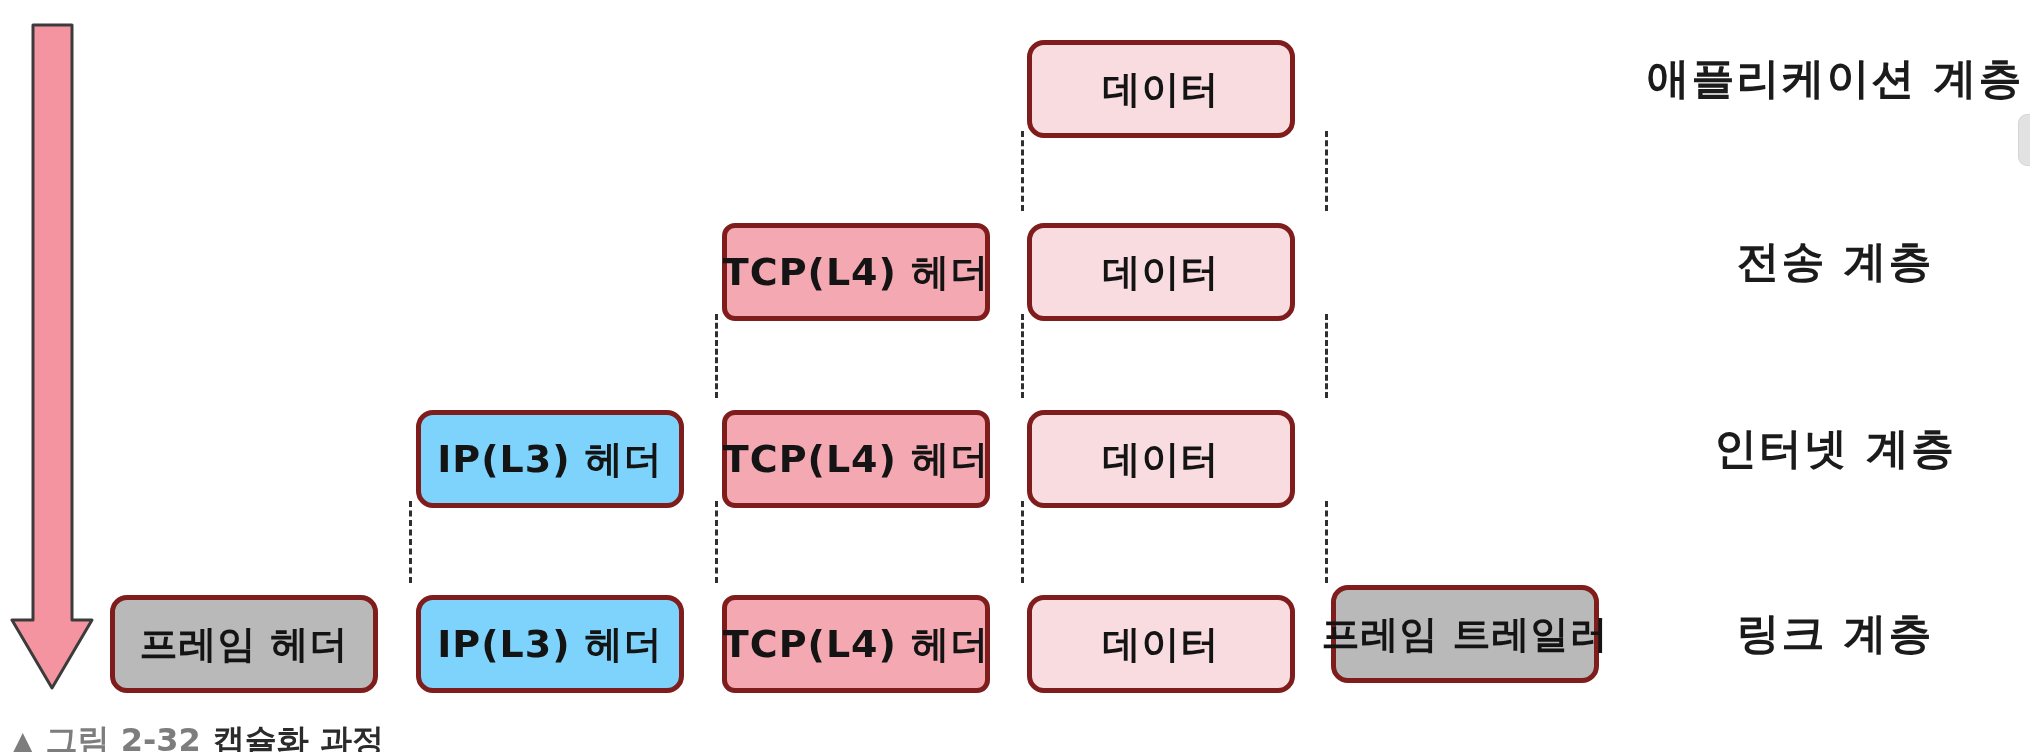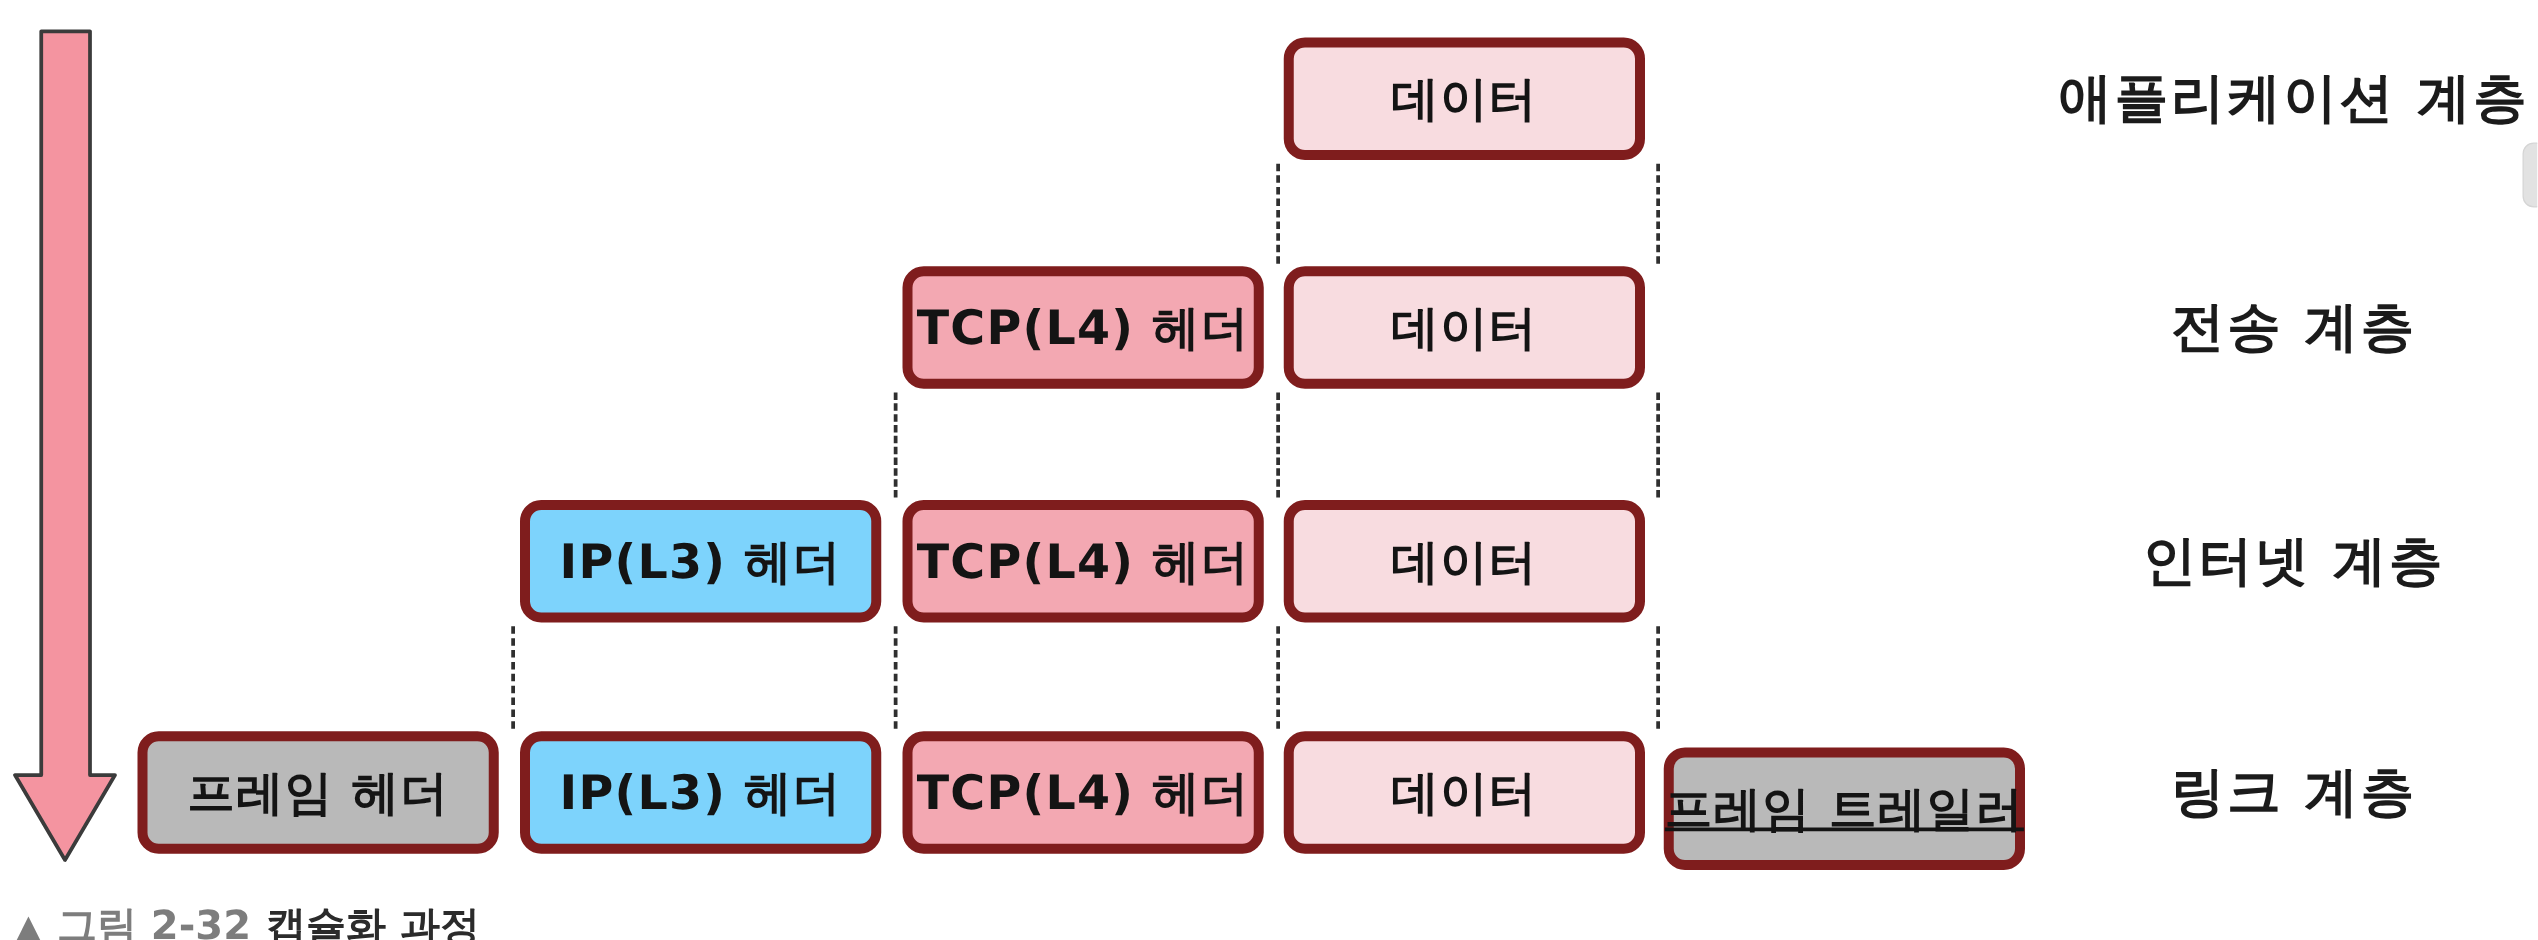--- a/index.html
+++ b/index.html
@@ -1,28 +1,29 @@
 <!DOCTYPE html>
 <html><head>
 <meta charset="utf-8">
 <style>
   html,body{margin:0;padding:0;background:#fff;}
   #stage{
     position:relative;width:2030px;height:752px;background:#ffffff;
     font-family:"DejaVu Sans", sans-serif;overflow:hidden;
   }
   .box{
-    position:absolute;width:289px;height:98px;box-sizing:border-box;
-    border:8px solid #7f1d1d;border-radius:17px;
+    position:absolute;width:268px;height:98px;box-sizing:border-box;
+    border:5px solid #7f1d1d;border-radius:17px;
     display:flex;align-items:center;justify-content:center;
     font-size:38px;font-weight:600;color:#141414;letter-spacing:1px;
     white-space:nowrap;
+    margin-top:10px;
   }
   .box--data{background:#f8dce0;}
-  .box--tcp{background:#f3a8b2;}
+  .box--tcp{background:#f3a8b2;border-radius:13px;}
   .box--ip{background:#7dd3fc;}
   .box--frame{background:#b9b9b9;}
   .connector{
     position:absolute;width:0;border-left:3px dashed #2f2f2f;
   }
   .layer-label{
     position:absolute;left:1630px;width:410px;height:74px;
     display:flex;align-items:center;justify-content:center;
     font-size:43px;font-weight:600;color:#1b1b1b;letter-spacing:2px;
     white-space:nowrap;
@@ -55,21 +56,21 @@
   <div class="box box--data" style="left:1027px;top:213px;">데이터</div>
 
   <div class="box box--ip" style="left:416px;top:400px;">IP(L3) 헤더</div>
   <div class="box box--tcp" style="left:722px;top:400px;">TCP(L4) 헤더</div>
   <div class="box box--data" style="left:1027px;top:400px;">데이터</div>
 
   <div class="box box--frame" style="left:110px;top:585px;">프레임 헤더</div>
   <div class="box box--ip" style="left:416px;top:585px;">IP(L3) 헤더</div>
   <div class="box box--tcp" style="left:722px;top:585px;">TCP(L4) 헤더</div>
   <div class="box box--data" style="left:1027px;top:585px;">데이터</div>
-  <div class="box box--frame" style="left:1331px;top:598px;text-decoration:underline;">프레임 트레일러</div>
+  <div class="box box--frame" style="left:1331px;top:575px;">프레임 트레일러</div>
 
   <div class="connector" style="left:1021px;top:131px;height:80px;"></div>
   <div class="connector" style="left:1325px;top:131px;height:80px;"></div>
 
   <div class="connector" style="left:715px;top:314px;height:84px;"></div>
   <div class="connector" style="left:1021px;top:314px;height:84px;"></div>
   <div class="connector" style="left:1325px;top:314px;height:84px;"></div>
 
   <div class="connector" style="left:409px;top:501px;height:82px;"></div>
   <div class="connector" style="left:715px;top:501px;height:82px;"></div>

